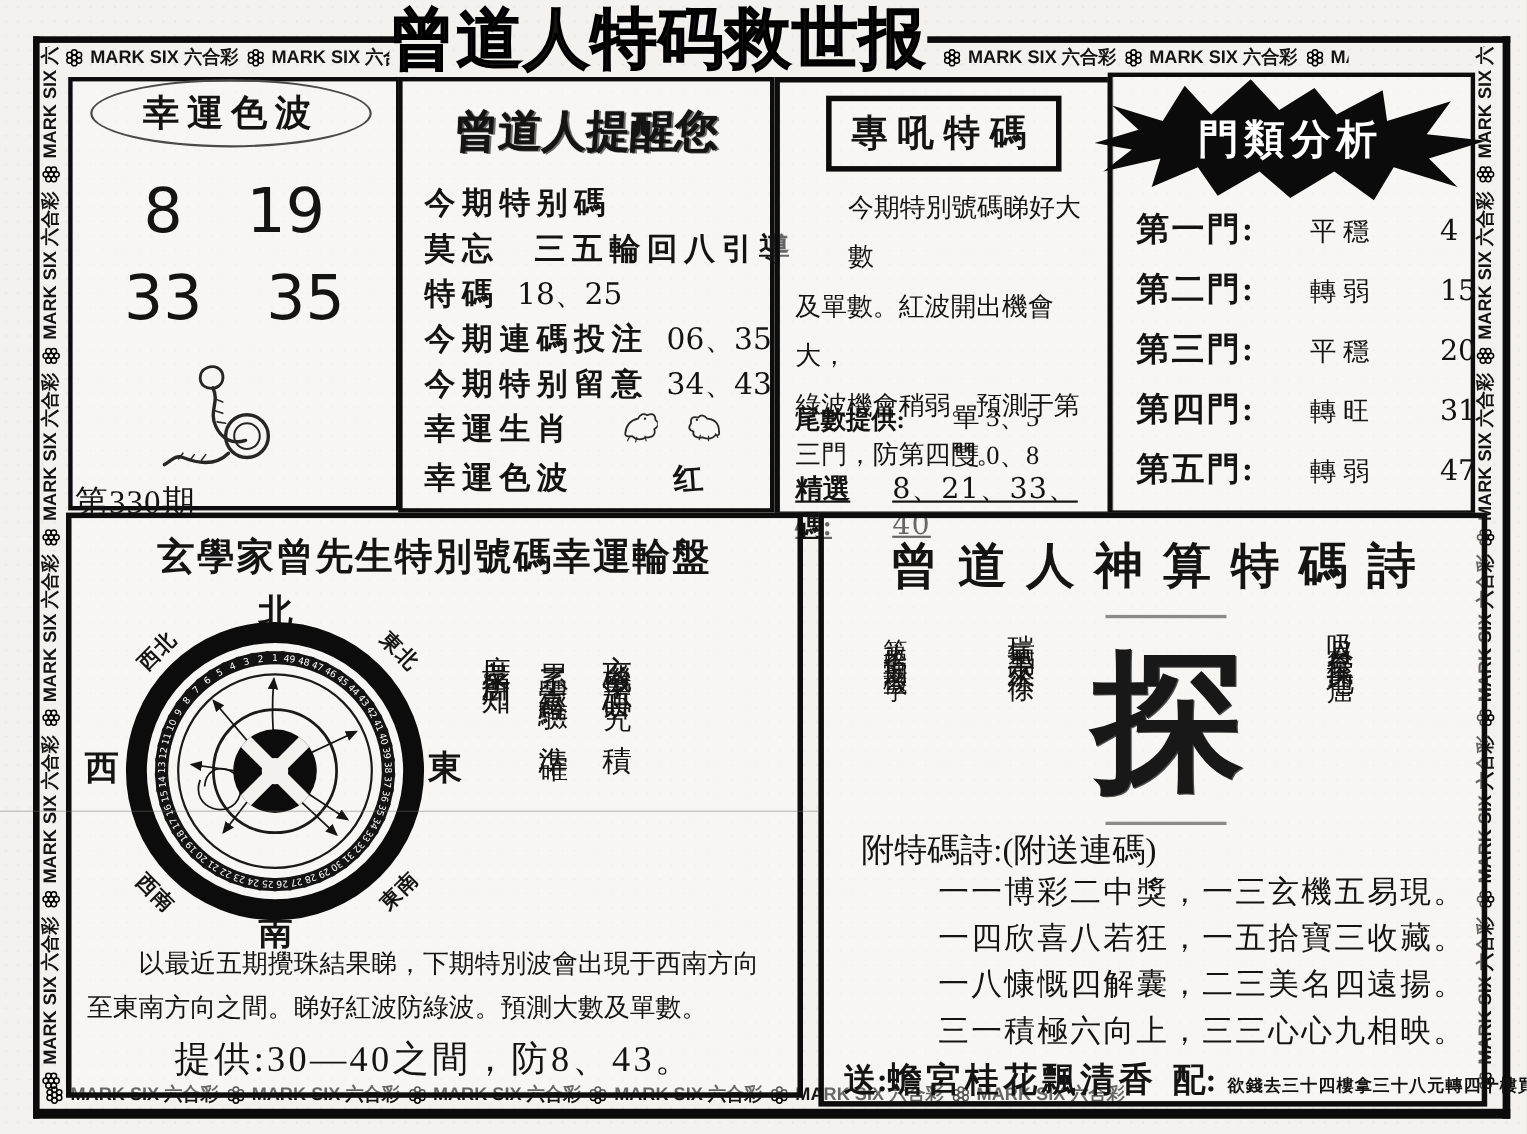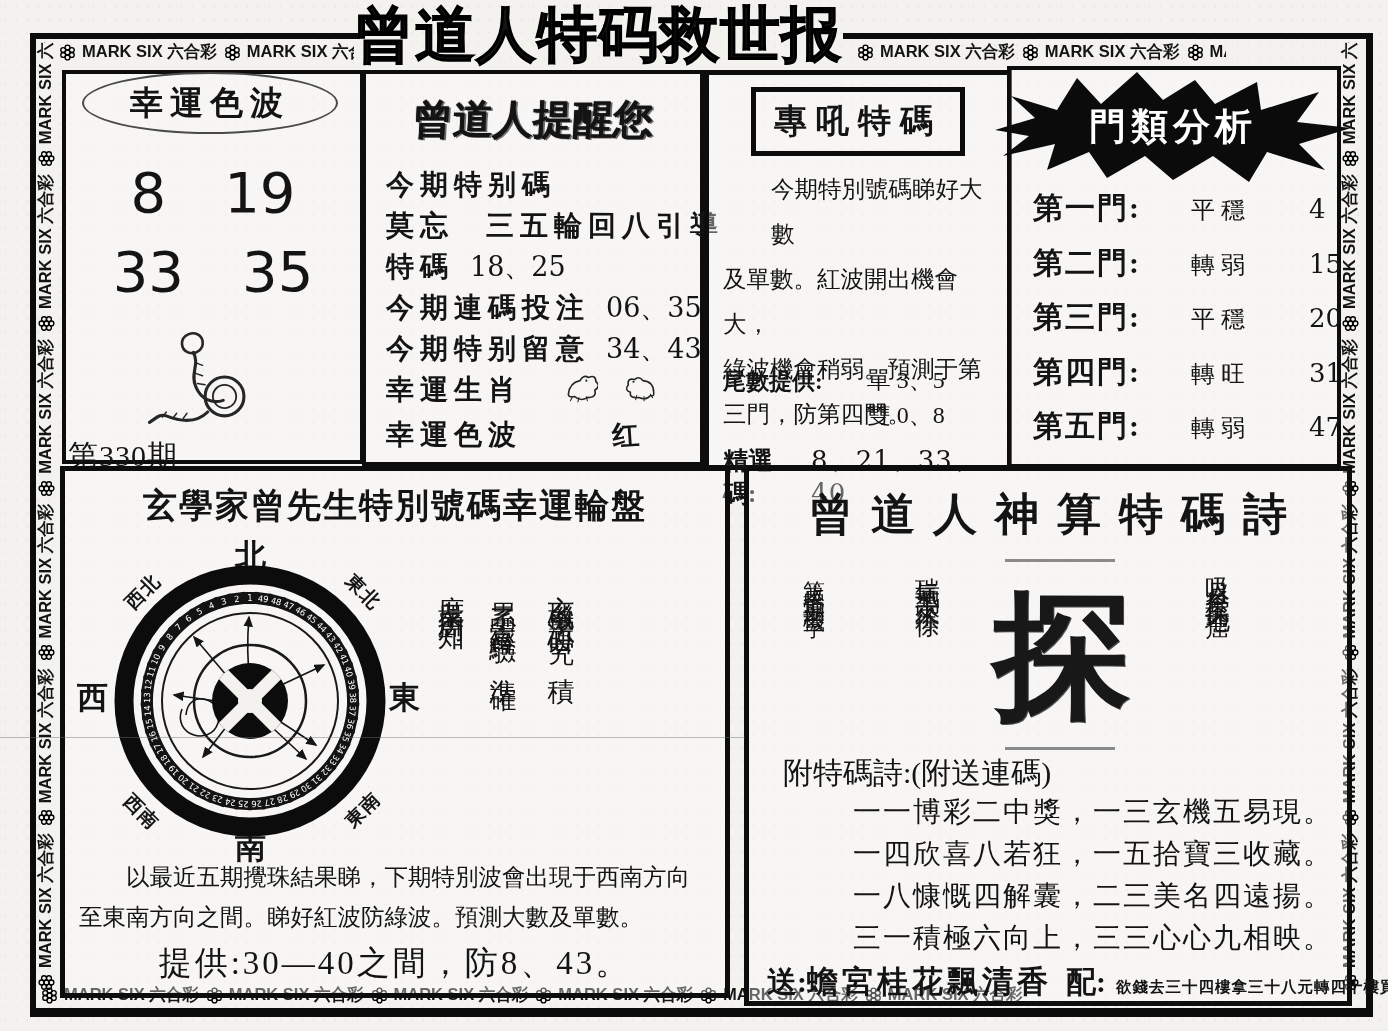--- a/index.html
+++ b/index.html
@@ -39,21 +39,21 @@
   .zodiac-pair{display:flex;gap:26px;margin-left:40px;align-items:center;}
   
   .b3-titlebox{position:absolute;left:50%;transform:translateX(-50%);top:12px;border:5px solid #0c0c0c;
     padding:7px 18px;white-space:nowrap;}
   .b3-titlebox span{font-size:33px;font-weight:bold;letter-spacing:9px;}
   .b3-body{position:absolute;left:14px;top:92px;right:12px;font-size:23.5px;line-height:45px;}
   .b3-body .ind{padding-left:48px;}
   .b3-tails{position:absolute;left:14px;top:288px;display:flex;gap:34px;}
   .b3-tails .tl{font-size:23px;font-weight:bold;white-space:nowrap;padding-top:3px;}
   .b3-tails .tv{margin-left:10px;font-size:24px;line-height:35px;}
-  .b3-select{position:absolute;left:14px;top:368px;display:flex;align-items:baseline;}
+  .b3-select{position:absolute;left:14px;top:352px;display:flex;align-items:baseline;text-decoration:underline;}
   .b3-select .sl{font-size:25px;font-weight:bold;}
   .b3-select .sv{font-size:26px;margin-left:8px;font-family:"DejaVu Serif",serif;letter-spacing:1px;}
   
   .starburst{position:absolute;left:-16px;top:2px;width:356px;height:112px;}
   .starburst svg{position:absolute;left:0;top:0;}
   .starburst .st-text{position:absolute;left:0;top:30px;width:100%;text-align:center;color:#fff;
     font-size:37px;font-weight:900;letter-spacing:5px;}
   .gate-rows{position:absolute;left:22px;top:118px;right:18px;}
   .gate-row{display:grid;grid-template-columns:158px 104px 1fr;align-items:baseline;height:54.5px;}
   .gate-name{font-size:30px;font-weight:bold;letter-spacing:2px;}

